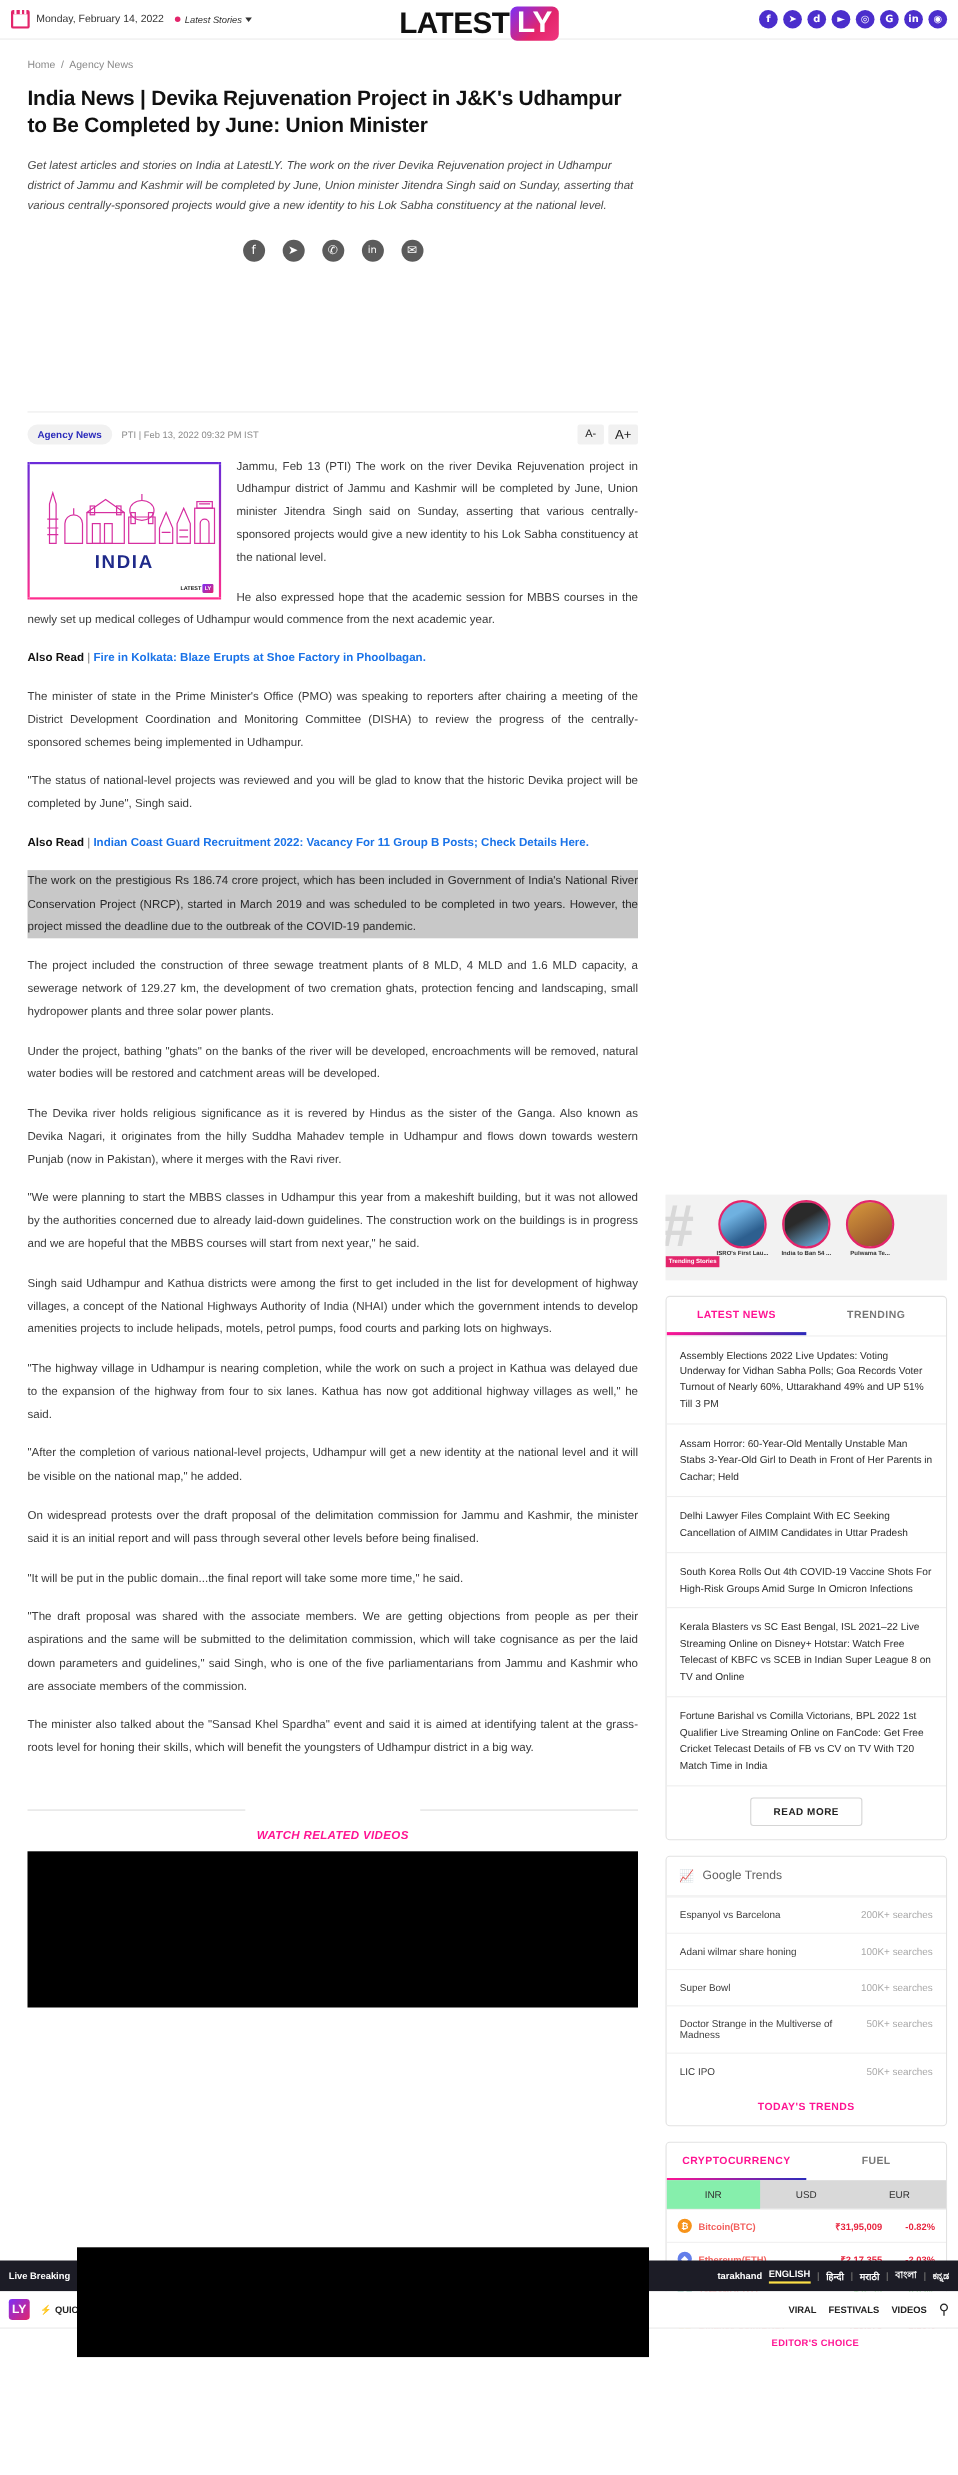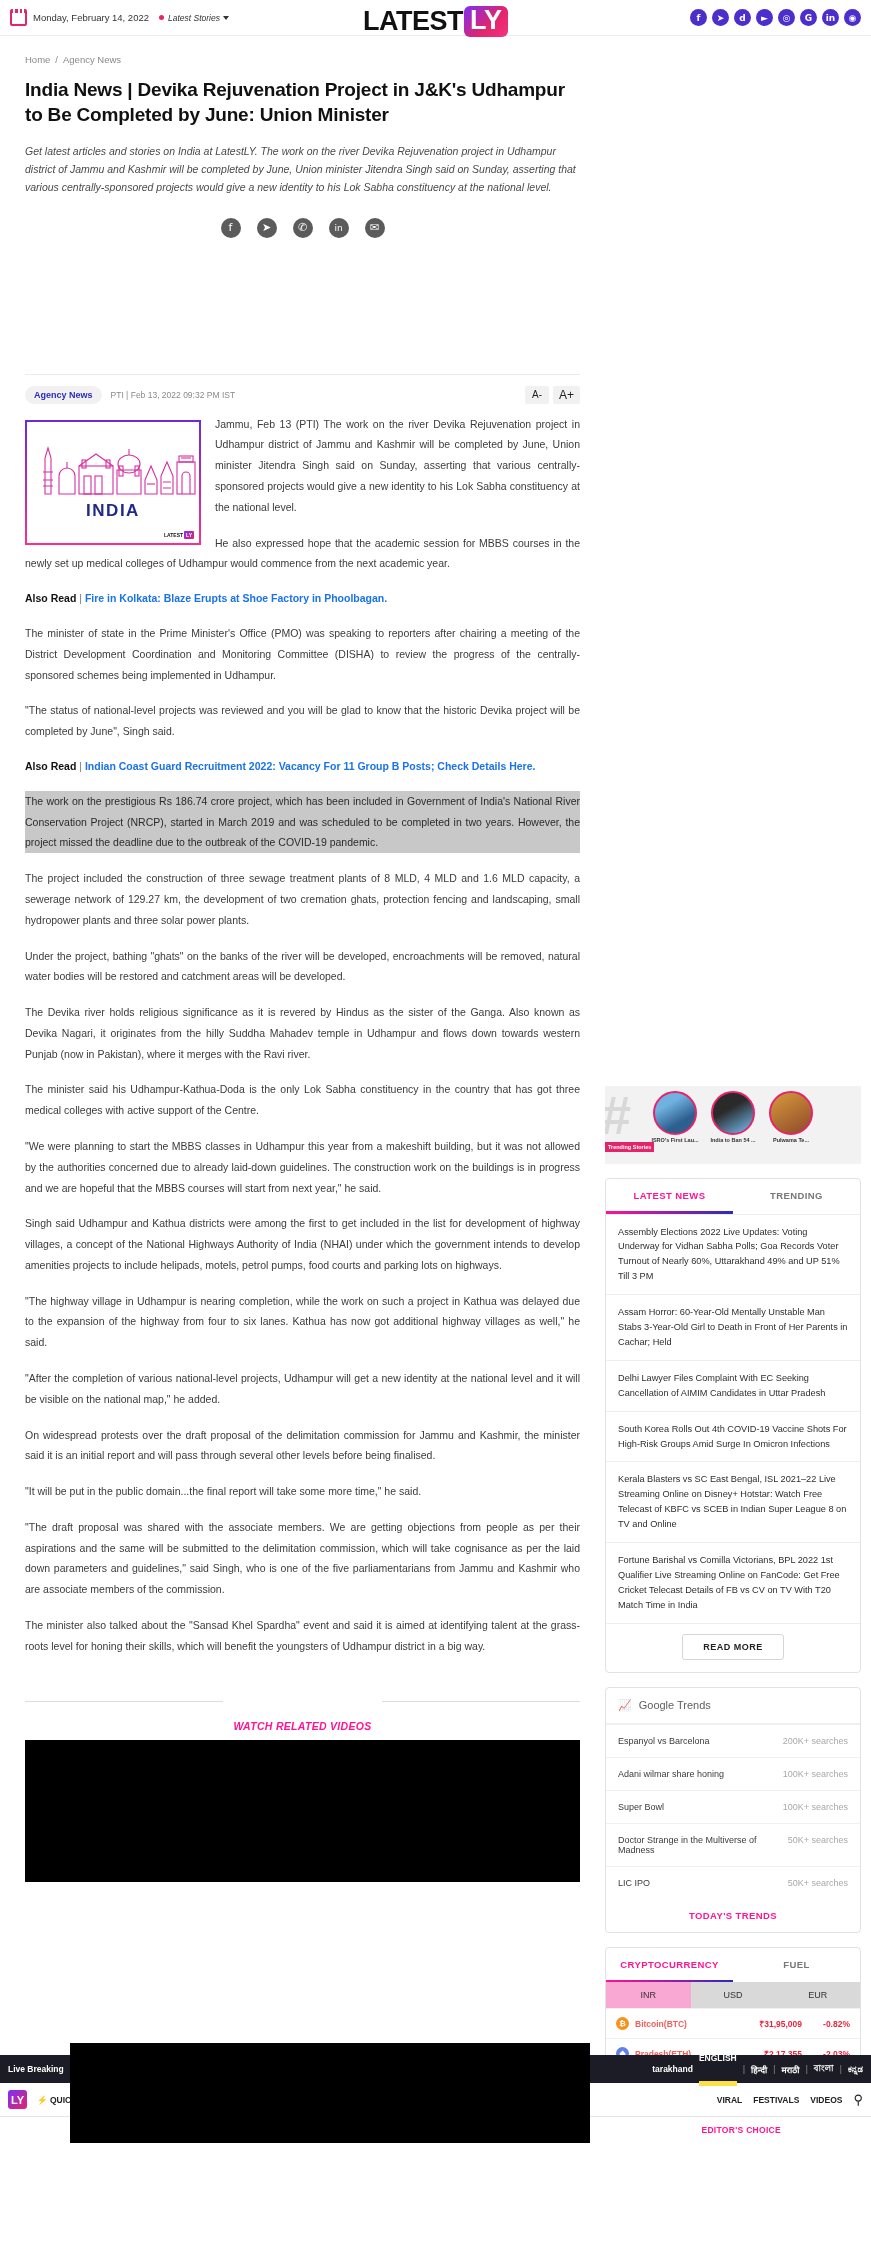--- a/index.html
+++ b/index.html
@@ -261,21 +261,21 @@
   .todays-trends {
     text-align: center; padding: 11px 0; font-size: 9.5px;
     font-weight: bold; letter-spacing: 0.4px; color: #ff1493;
   }
 
   .cur-tabs { display: flex; background: #d9d9d9; }
   .cur-tab {
     flex: 1; text-align: center; padding: 8px 0; font-size: 9px;
     color: #333; font-weight: 500;
   }
-  .cur-tab.active { background: #f9a8d4; }
+  .cur-tab.active { background: #86efac; }
   .crypto-row {
     display: flex; align-items: center; gap: 6px;
     padding: 8px 10px; border-top: 1px solid #f0f0f0; font-size: 8.5px;
   }
   .c-ico {
     width: 13px; height: 13px; border-radius: 50%; flex: none;
     display: flex; align-items: center; justify-content: center;
     font-size: 8px; color: #fff; font-weight: bold;
   }
   .c-name { color: #f25f5c; font-weight: bold; flex: 1; }
@@ -286,21 +286,21 @@
   .bottom-stack {
     position: absolute; left: 0; bottom: 0; width: 871px; z-index: 20;
   }
   .livebar {
     height: 28px; background: #1c1c26; color: #fff;
     display: flex; align-items: center; padding: 0 8px;
     font-size: 8.5px; font-weight: bold;
   }
   .lb-right { margin-left: auto; display: flex; align-items: center; gap: 6px; }
   .lb-item { font-size: 8.5px; white-space: nowrap; }
-  .lb-item.sel { border-bottom: 5px solid #fde047; padding-bottom: 18px; }
+  .lb-item.sel { border-bottom: 2px solid #fde047; padding-bottom: 2px; }
   .lb-div { color: #666; }
   .navbar {
     height: 34px; background: #fff; border-bottom: 1px solid #e5e5e5;
     display: flex; align-items: center; padding: 0 8px; gap: 10px;
   }
   .nav-logo {
     width: 19px; height: 19px; border-radius: 3px;
     background: linear-gradient(135deg,#7b2ff7,#e3256b);
     color: #fff; font-size: 11px; font-weight: bold;
     display: flex; align-items: center; justify-content: center; flex: none;
@@ -421,21 +421,20 @@
   </div>
   <p class="body">The minister of state in the Prime Minister's Office (PMO) was speaking to reporters after chairing a meeting of the District Development Coordination and Monitoring Committee (DISHA) to review the progress of the centrally-sponsored schemes being implemented in Udhampur.</p>
   <p class="body">"The status of national-level projects was reviewed and you will be glad to know that the historic Devika project will be completed by June", Singh said.</p>
   <div class="alsoread">
     <span class="lbl">Also Read</span><span class="pipe"> | </span><a href="#">Indian Coast Guard Recruitment 2022: Vacancy For 11 Group B Posts; Check Details Here.</a>
   </div>
   <p class="body selected">The work on the prestigious Rs 186.74 crore project, which has been included in Government of India's National River Conservation Project (NRCP), started in March 2019 and was scheduled to be completed in two years. However, the project missed the deadline due to the outbreak of the COVID-19 pandemic.</p>
   <p class="body">The project included the construction of three sewage treatment plants of 8 MLD, 4 MLD and 1.6 MLD capacity, a sewerage network of 129.27 km, the development of two cremation ghats, protection fencing and landscaping, small hydropower plants and three solar power plants.</p>
   <p class="body">Under the project, bathing "ghats" on the banks of the river will be developed, encroachments will be removed, natural water bodies will be restored and catchment areas will be developed.</p>
   <p class="body">The Devika river holds religious significance as it is revered by Hindus as the sister of the Ganga. Also known as Devika Nagari, it originates from the hilly Suddha Mahadev temple in Udhampur and flows down towards western Punjab (now in Pakistan), where it merges with the Ravi river.</p>
-  <p class="body">The minister said his Udhampur-Kathua-Doda is the only Lok Sabha constituency in the country that has got three medical colleges with active support of the Centre.</p>
   <p class="body">"We were planning to start the MBBS classes in Udhampur this year from a makeshift building, but it was not allowed by the authorities concerned due to already laid-down guidelines. The construction work on the buildings is in progress and we are hopeful that the MBBS courses will start from next year," he said.</p>
   <p class="body">Singh said Udhampur and Kathua districts were among the first to get included in the list for development of highway villages, a concept of the National Highways Authority of India (NHAI) under which the government intends to develop amenities projects to include helipads, motels, petrol pumps, food courts and parking lots on highways.</p>
   <p class="body">"The highway village in Udhampur is nearing completion, while the work on such a project in Kathua was delayed due to the expansion of the highway from four to six lanes. Kathua has now got additional highway villages as well," he said.</p>
   <p class="body">"After the completion of various national-level projects, Udhampur will get a new identity at the national level and it will be visible on the national map," he added.</p>
   <p class="body">On widespread protests over the draft proposal of the delimitation commission for Jammu and Kashmir, the minister said it is an initial report and will pass through several other levels before being finalised.</p>
   <p class="body">"It will be put in the public domain...the final report will take some more time," he said.</p>
   <p class="body">"The draft proposal was shared with the associate members. We are getting objections from people as per their aspirations and the same will be submitted to the delimitation commission, which will take cognisance as per the laid down parameters and guidelines," said Singh, who is one of the five parliamentarians from Jammu and Kashmir who are associate members of the commission.</p>
   <p class="body">The minister also talked about the "Sansad Khel Spardha" event and said it is aimed at identifying talent at the grass-roots level for honing their skills, which will benefit the youngsters of Udhampur district in a big way.</p>
 
 
@@ -525,21 +524,21 @@
       <div class="cur-tab">EUR</div>
     </div>
     <div class="crypto-row">
       <span class="c-ico" style="background:#f7931a">₿</span>
       <span class="c-name">Bitcoin(BTC)</span>
       <span class="c-price" style="color:#e8253f">₹31,95,009</span>
       <span class="c-chg" style="color:#e8253f">-0.82%</span>
     </div>
     <div class="crypto-row">
       <span class="c-ico" style="background:#627eea">◆</span>
-      <span class="c-name">Pradesh(ETH)</span>
+      <span class="c-name">Ethereum(ETH)</span>
       <span class="c-price" style="color:#e8253f">₹2,17,355</span>
       <span class="c-chg" style="color:#e8253f">-2.03%</span>
     </div>
     <div class="crypto-row">
       <span class="c-ico" style="background:#26a17b">₮</span>
       <span class="c-name">Tether(USDT)</span>
       <span class="c-price" style="color:#3cc13b">₹75.72</span>
       <span class="c-chg" style="color:#3cc13b">0.07%</span>
     </div>
     <div class="crypto-row">

